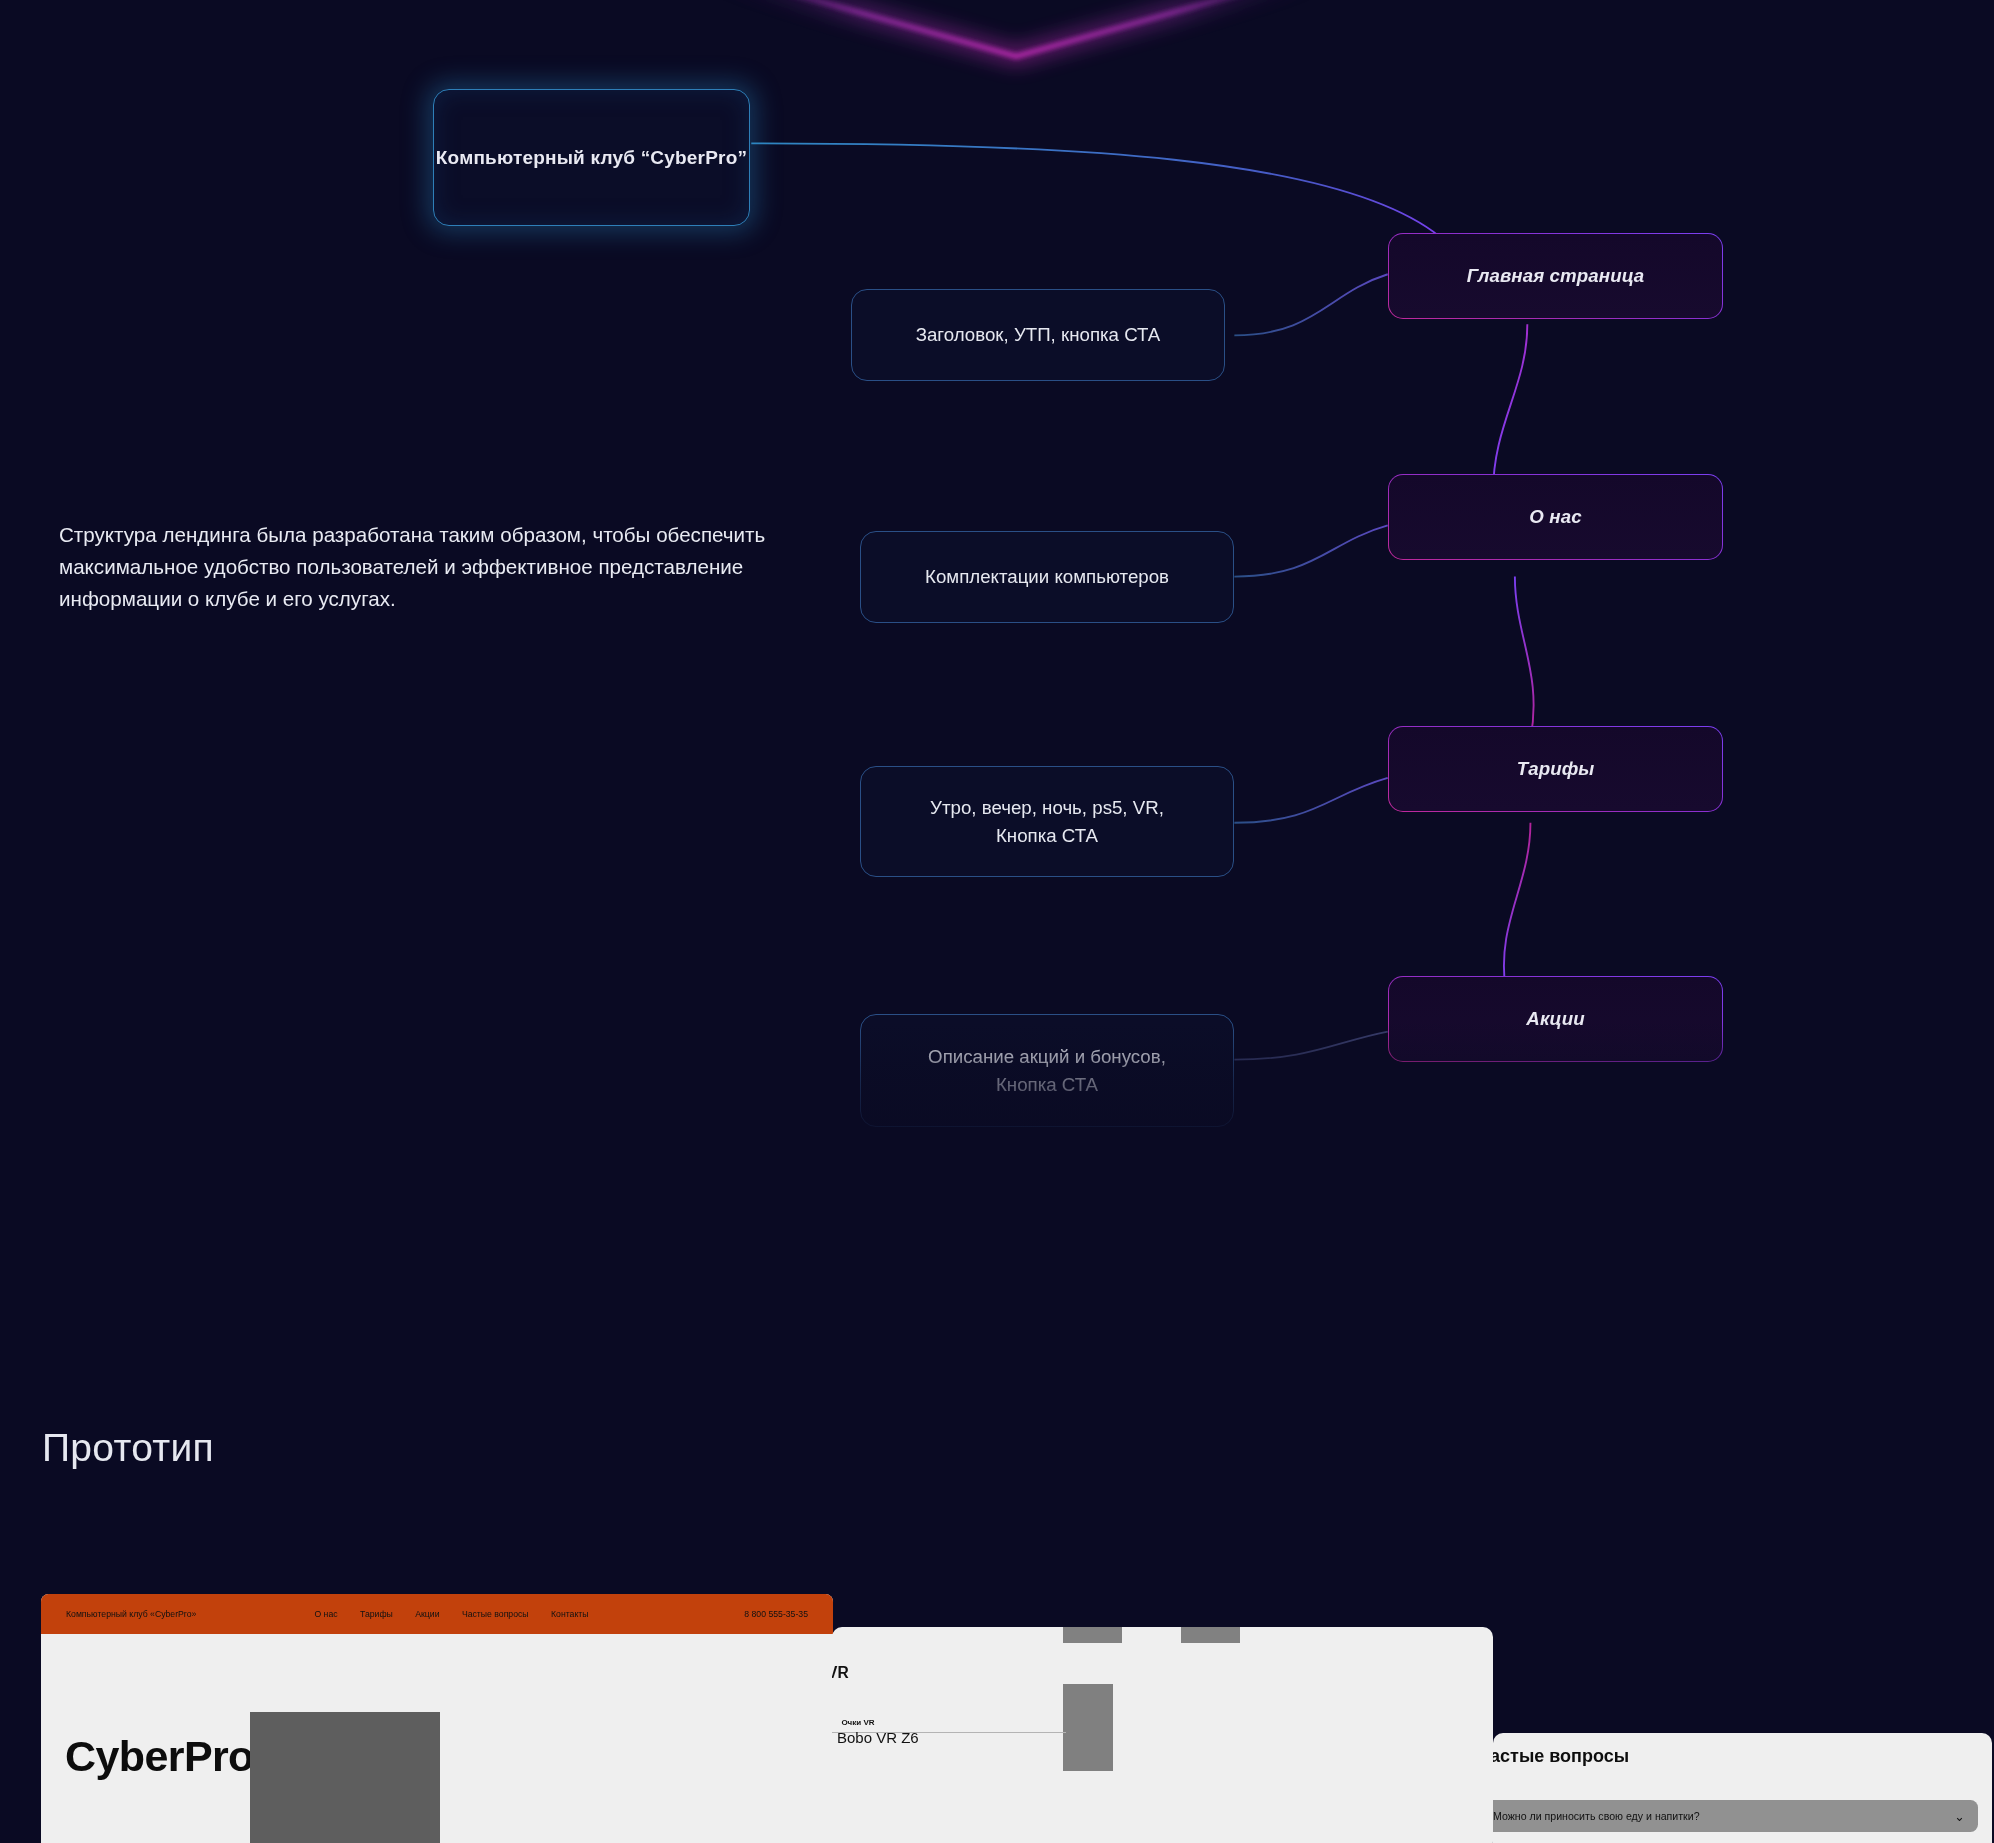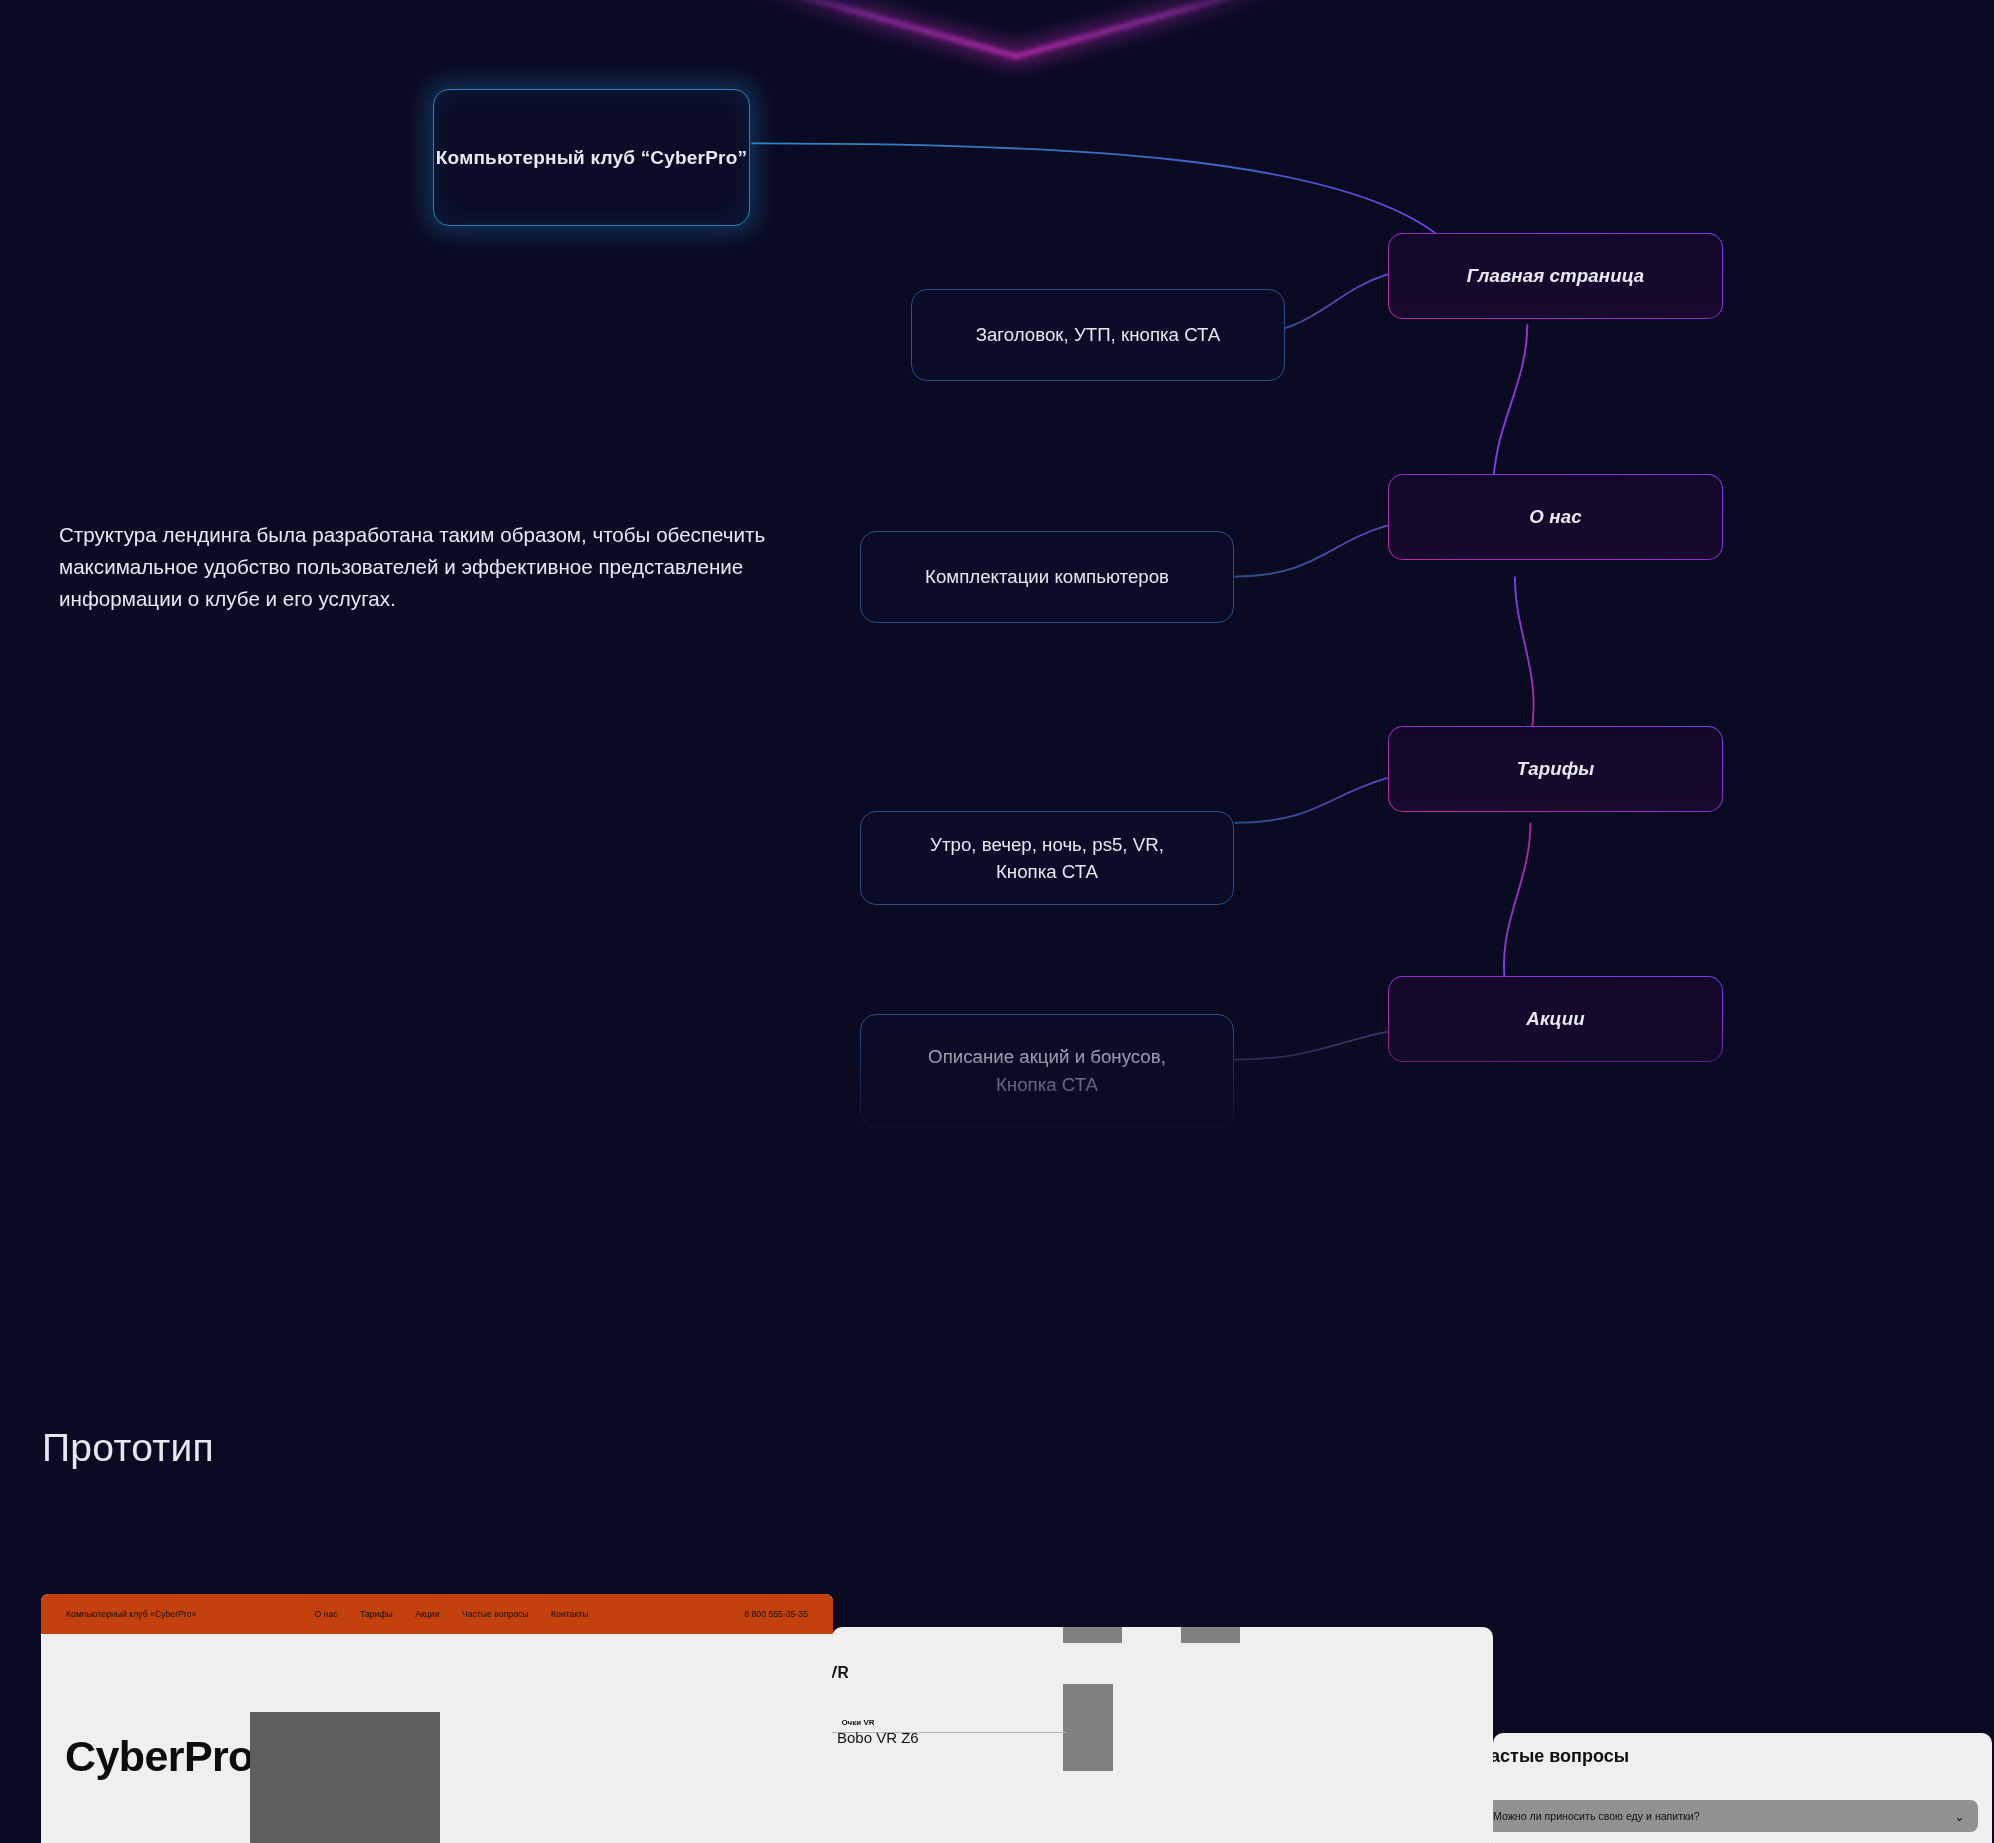--- a/index.html
+++ b/index.html
@@ -187,27 +187,27 @@
   <div class="node node-page" style="left:1388px; top:474px;">
     <span>О нас</span>
   </div>
   <div class="node node-page" style="left:1388px; top:726px;">
     <span>Тарифы</span>
   </div>
   <div class="node node-page" style="left:1388px; top:976px;">
     <span>Акции</span>
   </div>
 
-  <div class="node node-detail" style="left:911px; top:289px;">
+  <div class="node node-detail" style="left:851px; top:289px;">
     <span>Заголовок, УТП, кнопка СТА</span>
   </div>
   <div class="node node-detail" style="left:860px; top:531px;">
     <span>Комплектации компьютеров</span>
   </div>
-  <div class="node node-detail" style="left:860px; top:766px; height:94px;margin-top:45px;">
+  <div class="node node-detail" style="left:860px; top:766px; height:111px;">
     <span style="display:block; max-width:293px;">Утро, вечер, ночь, ps5, VR, Кнопка СТА</span>
   </div>
   <div class="node node-detail" style="left:860px; top:1014px; height:113px;">
     <span style="display:block; max-width:293px;">Описание акций и бонусов, Кнопка СТА</span>
   </div>
 
   <div class="fade-mask"></div>
 
   <p class="intro-text">Структура лендинга была разработана таким образом, чтобы обеспечить максимальное удобство пользователей и эффективное представление информации о клубе и его услугах.</p>
 </div>

